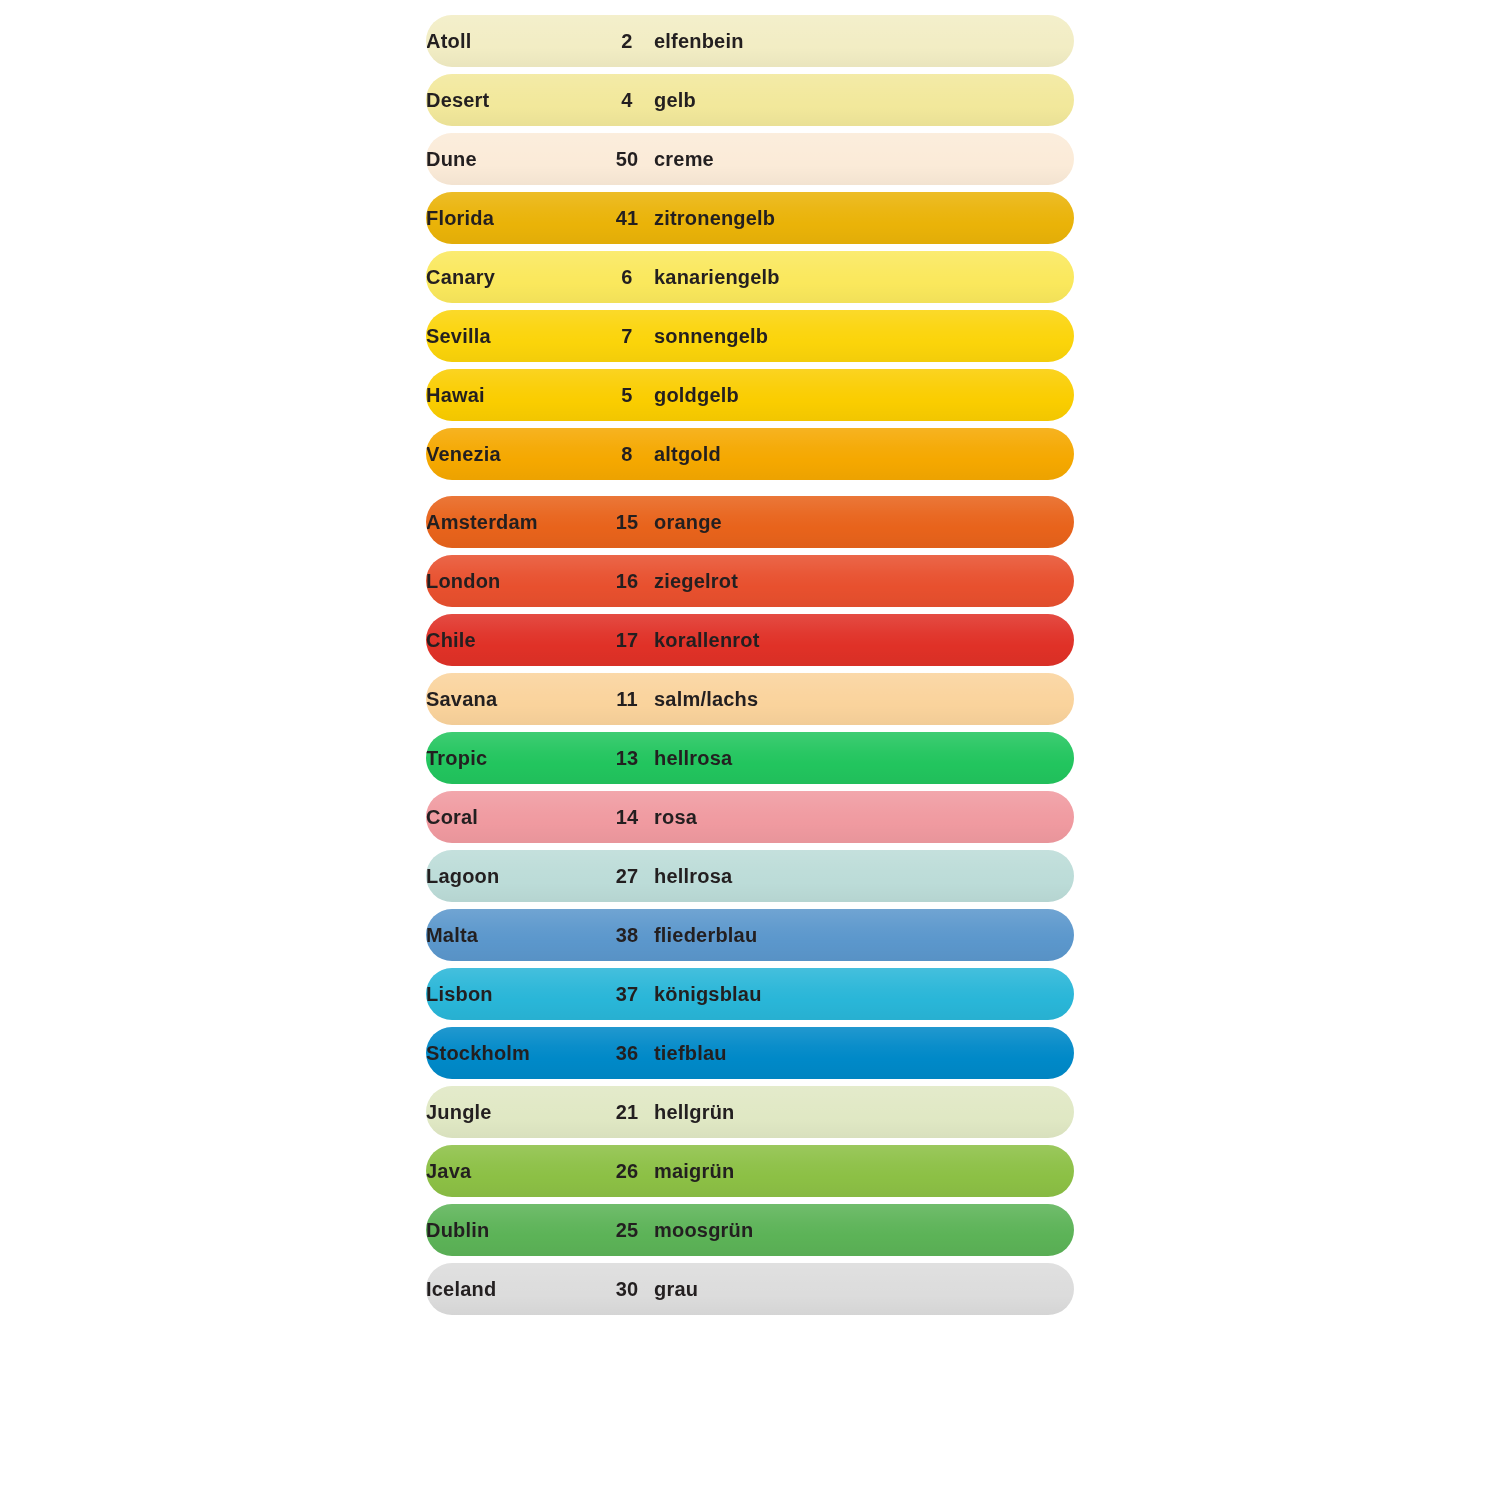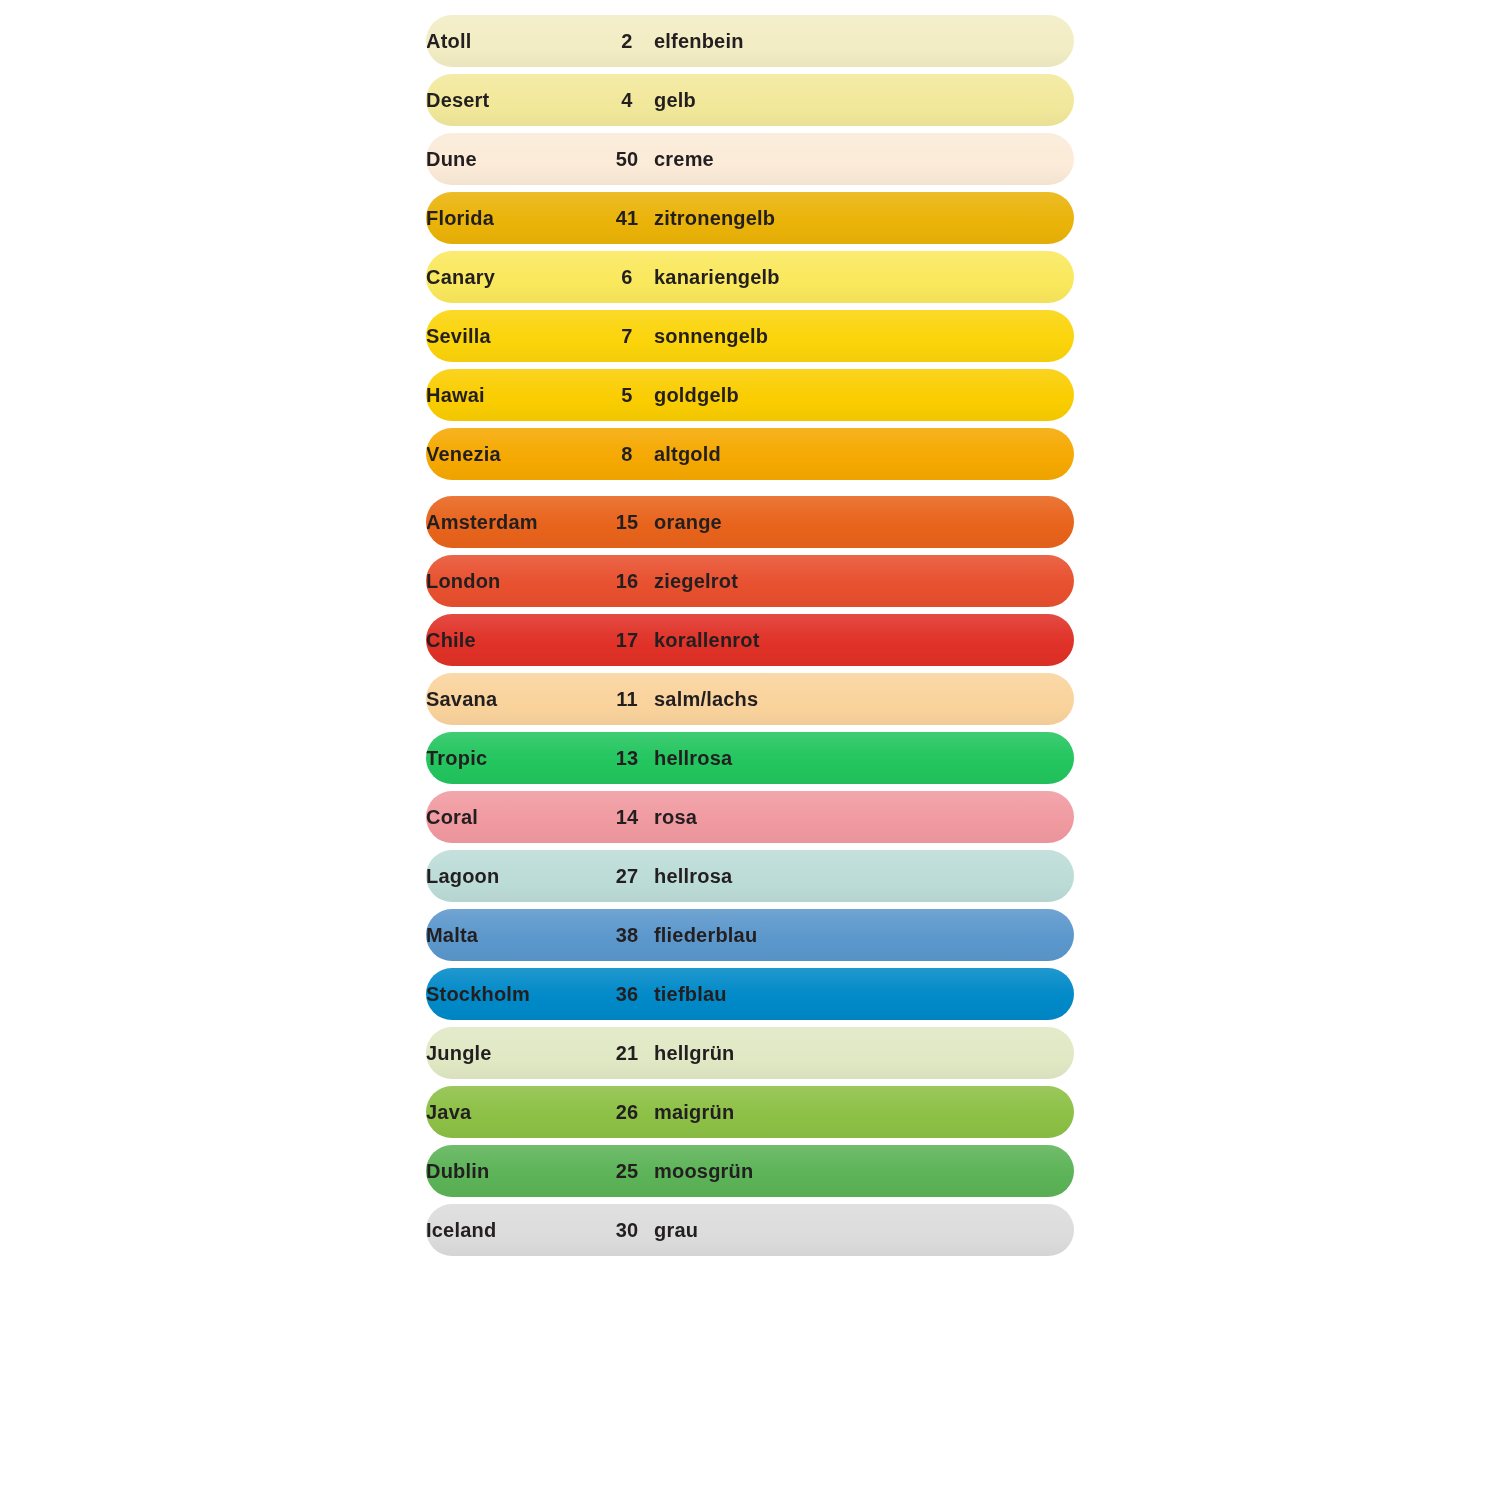--- a/index.html
+++ b/index.html
@@ -186,20 +186,27 @@
         <span class="col-german">hellrosa</span>
       </div>
     </div>
     <div class="swatch-row" style="background: rgb(91, 151, 204);">
       <div class="swatch-label">
         <span class="col-name">Malta</span>
         <span class="col-number">38</span>
         <span class="col-german">fliederblau</span>
       </div>
     </div>
+    <div class="swatch-row" style="background: rgb(41, 182, 216);">
+      <div class="swatch-label">
+        <span class="col-name">Lisbon</span>
+        <span class="col-number">37</span>
+        <span class="col-german">königsblau</span>
+      </div>
+    </div>
     <div class="swatch-row" style="background: rgb(0, 137, 200);">
       <div class="swatch-label">
         <span class="col-name">Stockholm</span>
         <span class="col-number">36</span>
         <span class="col-german">tiefblau</span>
       </div>
     </div>
     <div class="swatch-row" style="background: rgb(224, 232, 196);">
       <div class="swatch-label">
         <span class="col-name">Jungle</span>

